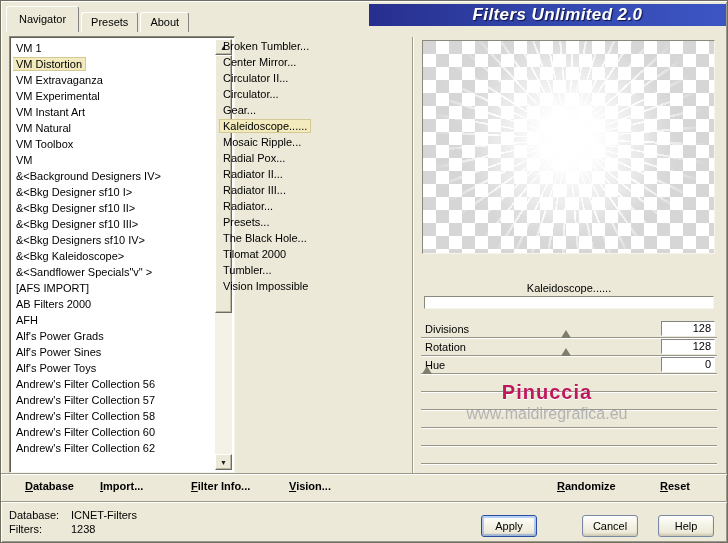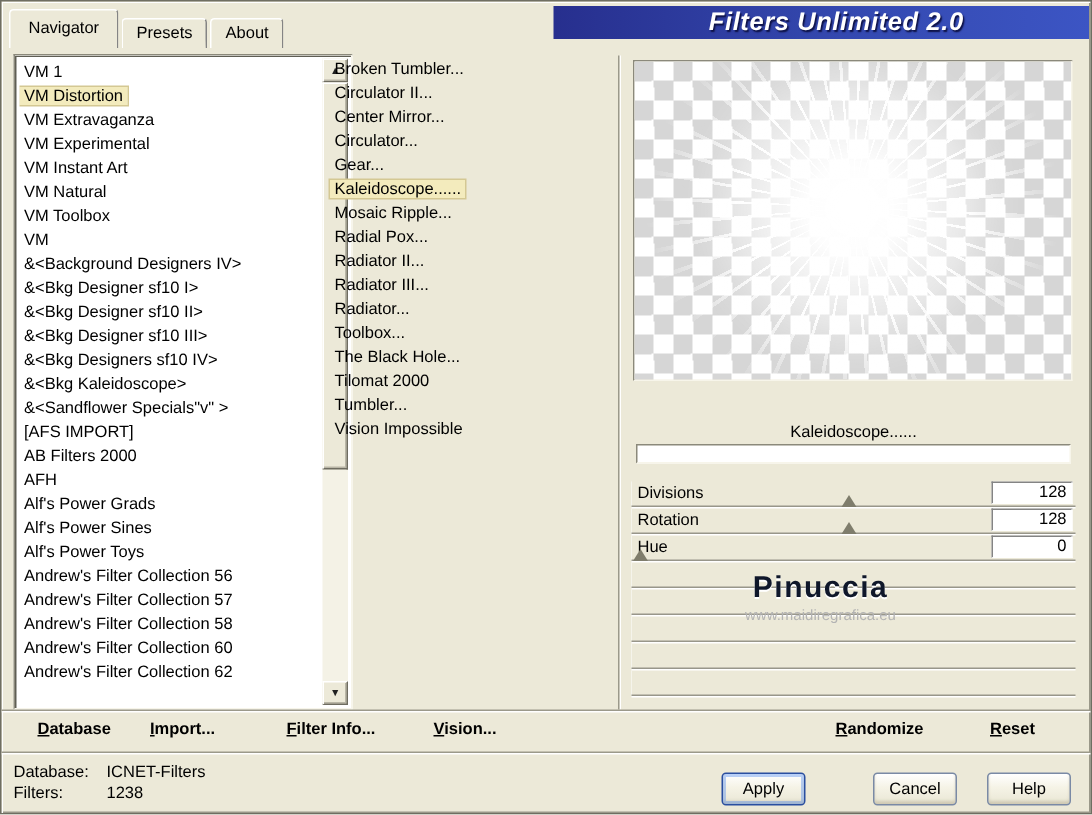--- a/index.html
+++ b/index.html
@@ -109,23 +109,23 @@
     text-align:right; padding-right:3px; line-height:13px;
   }
   .slider-thumb {
     position:absolute; bottom:-1px; width:0; height:0;
     border-left:5px solid transparent; border-right:5px solid transparent;
     border-bottom:8px solid #7f7d6c; cursor:default;
   }
 
   .watermark { position:absolute; left:420px; top:380px; width:296px; text-align:center;
     transform:translateX(-22px); pointer-events:none; }
-  .wm-name { font-weight:bold; font-size:20px; letter-spacing:1px; color:#0f172a;
+  .wm-name { font-weight:bold; font-size:20px; letter-spacing:1px; color:#be185d;
     text-shadow:0 1px 0 #ffffff; font-family:"Liberation Sans", sans-serif; }
-  .wm-url { font-size:10px; color:#b3b3b3; margin-top:1px; }
+  .wm-url { font-size:16px; color:#b3b3b3; margin-top:1px; }
 
   
   .toolbar { position:absolute; left:0; top:477px; width:728px; height:20px; }
   .tb-item { position:absolute; top:2px; font-weight:bold; white-space:nowrap; cursor:default; }
   .tb-item::first-letter { text-decoration:underline; }
   .tb-database { left:24px; }  .tb-import { left:99px; }  .tb-filterinfo { left:190px; }
   .tb-editor { left:288px; }   .tb-randomize { left:556px; } .tb-reset { left:659px; }
 
   
   .status { position:absolute; left:8px; top:507px; line-height:14px; }
@@ -246,24 +246,24 @@
       <div class="scroll-btn down">▼</div>
     </div>
   </div>
 
   <div class="filter-panel">
 
   <div class="list-item">
         <span class="item-text">Broken Tumbler...</span>
       </div>
       <div class="list-item">
+        <span class="item-text">Center Mirror...</span>
+      </div>
+      <div class="list-item">
         <span class="item-text">Circulator II...</span>
-      </div>
-      <div class="list-item">
-        <span class="item-text">Center Mirror...</span>
       </div>
       <div class="list-item">
         <span class="item-text">Circulator...</span>
       </div>
       <div class="list-item">
         <span class="item-text">Gear...</span>
       </div>
       <div class="list-item selected">
         <span class="item-text">Kaleidoscope......</span>
       </div>
@@ -276,21 +276,21 @@
       <div class="list-item">
         <span class="item-text">Radiator II...</span>
       </div>
       <div class="list-item">
         <span class="item-text">Radiator III...</span>
       </div>
       <div class="list-item">
         <span class="item-text">Radiator...</span>
       </div>
       <div class="list-item">
-        <span class="item-text">Toolbox...</span>
+        <span class="item-text">Presets...</span>
       </div>
       <div class="list-item">
         <span class="item-text">The Black Hole...</span>
       </div>
       <div class="list-item">
         <span class="item-text">Tilomat 2000</span>
       </div>
       <div class="list-item">
         <span class="item-text">Tumbler...</span>
       </div>

